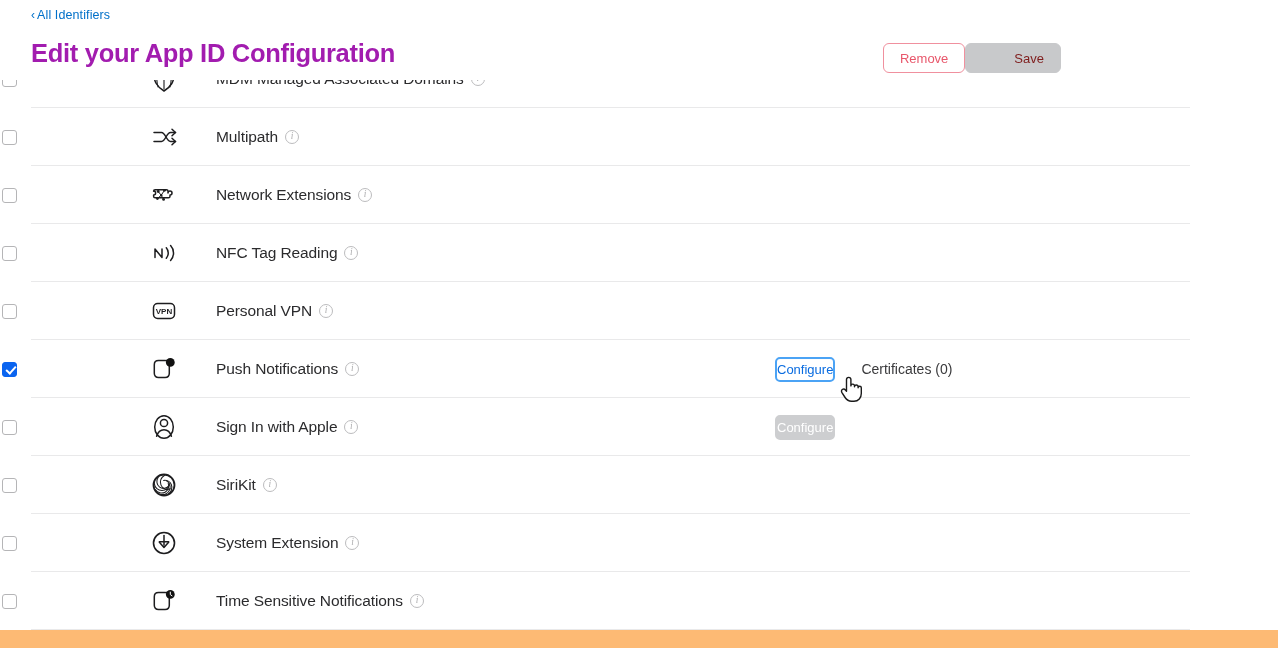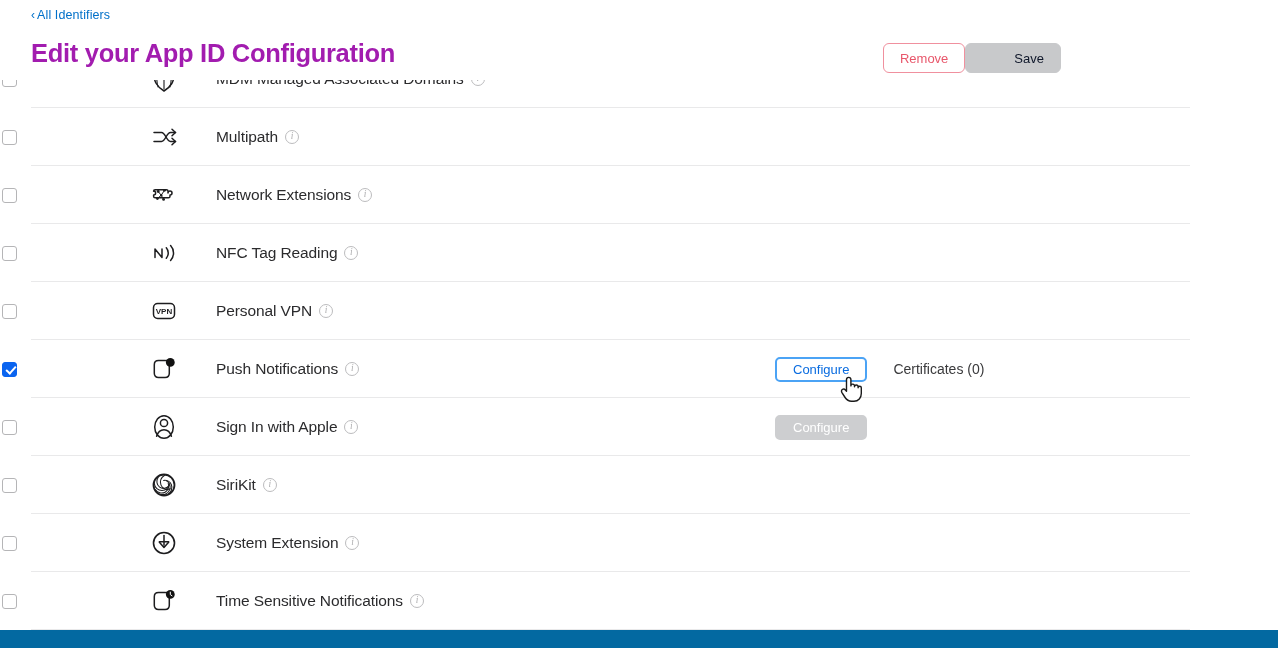--- a/index.html
+++ b/index.html
@@ -82,36 +82,36 @@
   }
 
   .btn-remove {
     color: #e8576b;
     border: 1px solid #f0909e;
     background: #ffffff;
     cursor: pointer;
   }
 
   .btn-save {
-    color: #0f172a;
+    color: #7f1d1d;
     background: #c8c9cb;
     border: 1px solid #c8c9cb;
     cursor: default;
     padding-left: 48px;
   }
 
   
   .list-region {
     position: absolute;
     top: 80px;
     left: 0;
     width: 1278px;
     height: 568px;
     overflow: hidden;
-    background: #0369a1;
+    background: #fdba74;
   }
 
   .cap-list {
     position: absolute;
     left: 0;
     top: -30px;       
     width: 1278px;
   }
 
   .cap-row {
@@ -214,21 +214,21 @@
     height: 58px;
     display: flex;
     align-items: center;
     gap: 0;
   }
 
   .btn-configure {
     font-family: "Liberation Sans", sans-serif;
     font-size: 13px;
     height: 25px;
-    padding: 0 16px;
+    padding: 0 0;
     border-radius: 5px;
     display: inline-flex;
     align-items: center;
     justify-content: center;
     white-space: nowrap;
     background: #ffffff;
     color: #0a6ce0;
     border: 2px solid #4ba3f5;
     cursor: pointer;
   }

